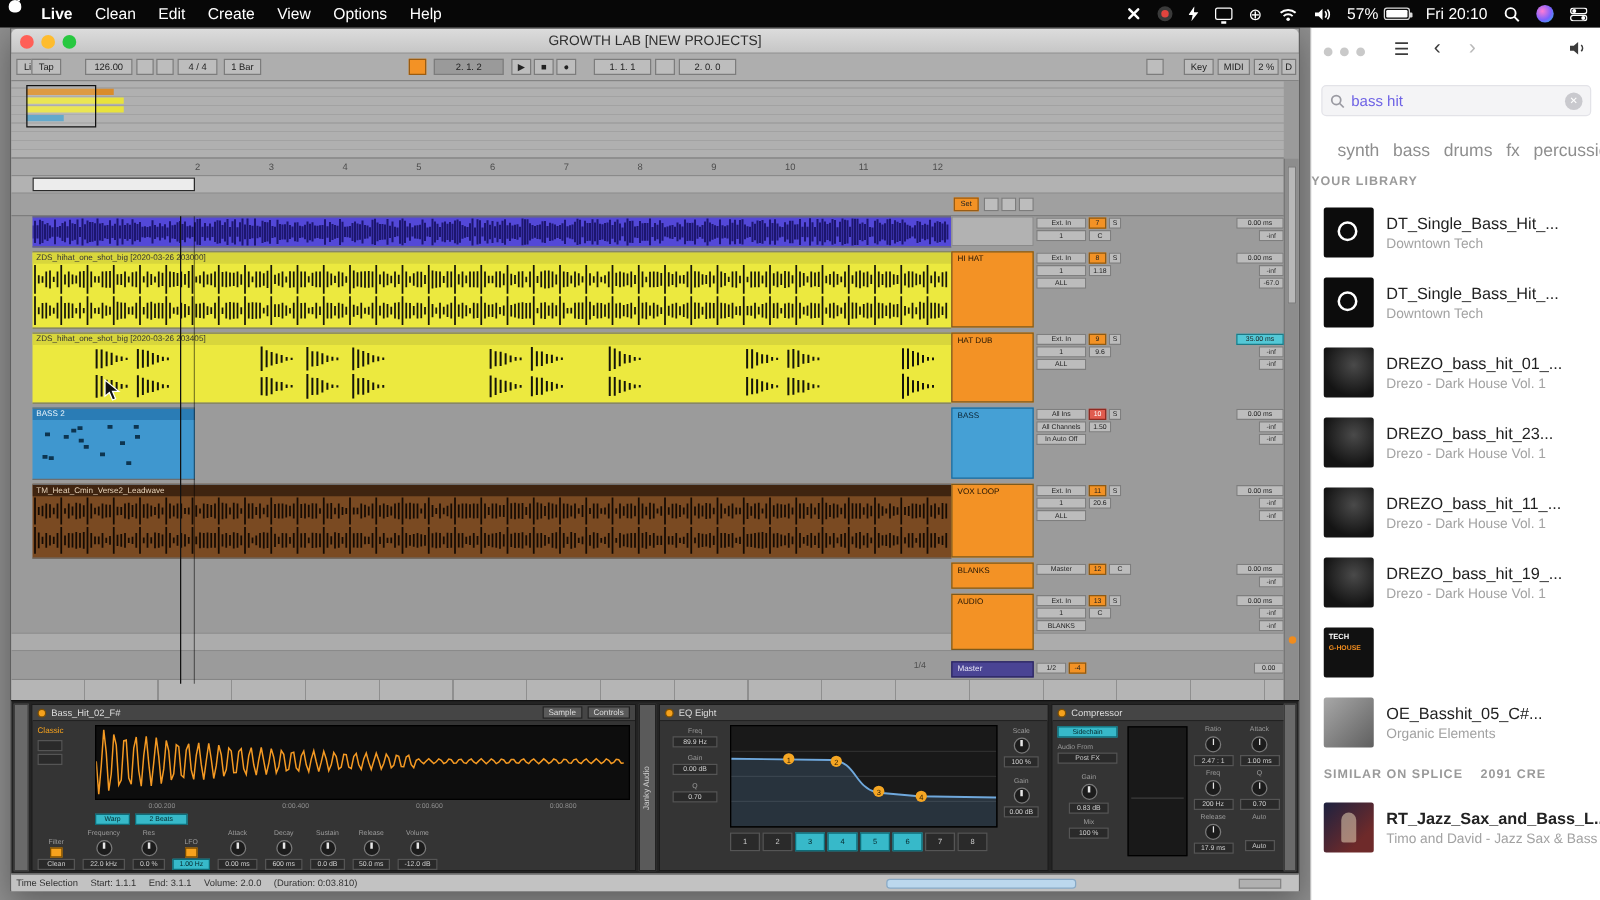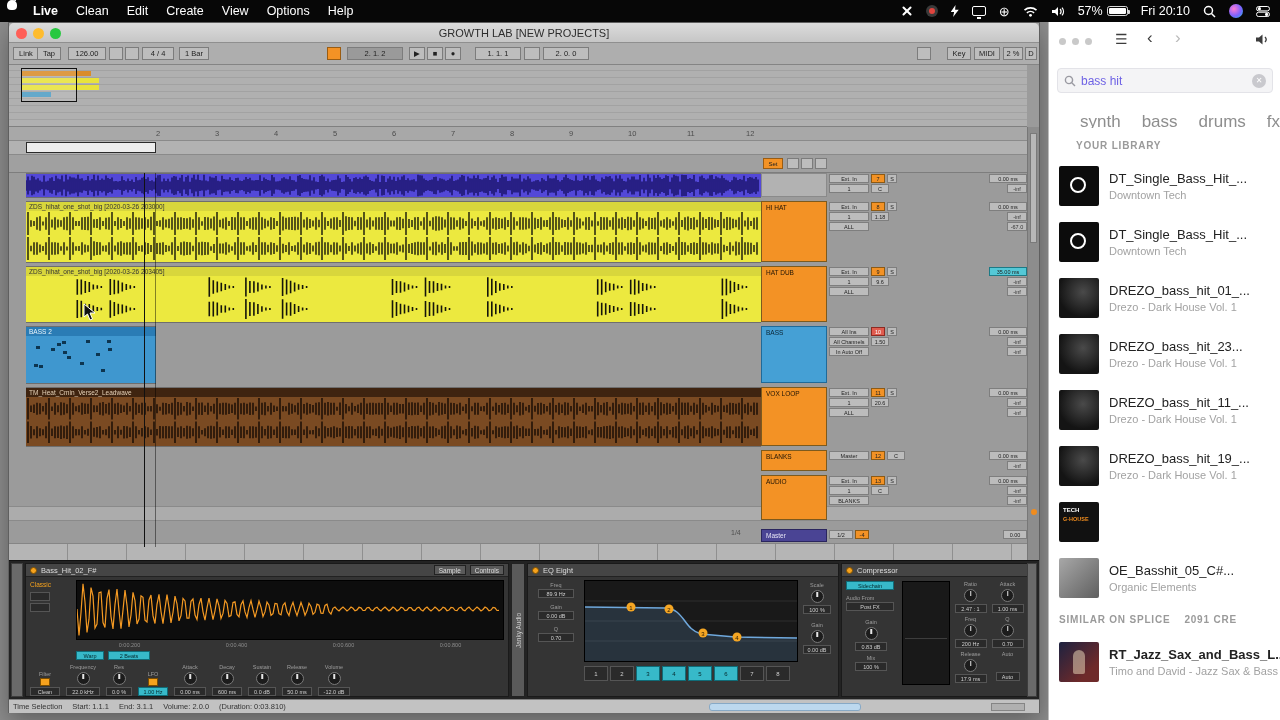--- a/index.html
+++ b/index.html
@@ -108,22 +108,22 @@
 
 
 .splice{position:absolute;left:1048px;top:22px;width:232px;height:698px;background:#fff;border-left:1px solid #bdbdbd;overflow:hidden}
 .sp-dots{position:absolute;left:10px;top:16px;display:flex;gap:6px}
 .sp-dots i{width:7px;height:7px;border-radius:50%;background:#c9c9c9}
 .sp-nav{position:absolute;top:6px;font-size:17px;color:#3c3c3c}
 .sp-ham{font-size:14px;color:#3c3c3c;top:9px}
 .sp-search{position:absolute;left:8px;top:46px;width:216px;height:25px;background:#f4f4f6;border:1px solid #e3e3e8;border-radius:4px;display:flex;align-items:center;padding:0 6px;gap:5px}
 .sp-search input{border:none;background:transparent;outline:none;font-size:12px;color:#6e62e5;width:150px;font-family:Liberation Sans, sans-serif}
 .sp-clear{margin-left:auto;width:14px;height:14px;border-radius:50%;background:#c9c9ce;color:#fff;font-size:8px;display:flex;align-items:center;justify-content:center}
-.sp-tags{position:absolute;left:10px;top:90px;right:0;height:16px;display:flex;gap:21px;font-size:17px;color:#8e8e8e;white-space:nowrap;overflow:hidden}
-.sp-head{position:absolute;left:27px;font-size:10px;letter-spacing:.8px;color:#9a9a9a;font-weight:bold}
+.sp-tags{position:absolute;left:10px;top:90px;right:0;height:16px;display:flex;align-items:center;gap:11px;font-size:14px;color:#8e8e8e;white-space:nowrap;overflow:hidden}
+.sp-head{position:absolute;left:0;font-size:10px;letter-spacing:.8px;color:#9a9a9a;font-weight:bold}
 .sp-list{position:absolute;left:0;top:136px;right:0}
 .sp-item{height:56px;display:flex;align-items:center;padding-left:10px;gap:10px}
 .sp-thumb{width:40px;height:40px;border-radius:2px;flex:0 0 40px;position:relative;overflow:hidden}
 .th-dt{background:#0c0c0c}
 .th-dt i{position:absolute;left:11px;top:11px;width:16px;height:16px;border:2px solid #fff;border-radius:50%}
 .th-drezo{background:radial-gradient(circle at 60% 35%,#4a4a4a,#141414 70%)}
 .th-tech{background:#111;color:#fff;font-size:6px;font-weight:bold;padding:4px;line-height:1.5}
 .th-tech em{display:block;font-style:normal;color:#f08c1e;font-size:5.5px}
 .th-oe{background:linear-gradient(135deg,#a8a8a8,#5f5f5f)}
 .th-rt{background:linear-gradient(135deg,#1d2240,#6e2a2a 75%)}
@@ -210,21 +210,21 @@
     <div class="tl">
       <i class="r"></i>
       <i class="y"></i>
       <i class="g"></i>
     </div>
     <span>GROWTH LAB  [NEW PROJECTS]</span>
   </div>
 
   <div class="transport">
     <div class="tbx" style="left:4px;width:26px">Link</div>
-    <div class="tbx" style="left:28px;width:24px">Tap</div>
+    <div class="tbx" style="left:16px;width:24px">Tap</div>
     <div class="tbx" style="left:59px;width:38px">126.00</div>
     <div class="tbx" style="left:100px;width:14px"></div>
     <div class="tbx" style="left:116px;width:14px"></div>
     <div class="tbx" style="left:133px;width:32px">4 / 4</div>
     <div class="tbx" style="left:170px;width:30px">1 Bar</div>
     <div class="tbx orange" style="left:318px;width:14px"></div>
     <div class="tbx dark" style="left:338px;width:56px">2.  1.  2</div>
     <div class="tbx" style="left:400px;width:16px">▶</div>
     <div class="tbx" style="left:418px;width:16px">■</div>
     <div class="tbx" style="left:436px;width:16px">●</div>

